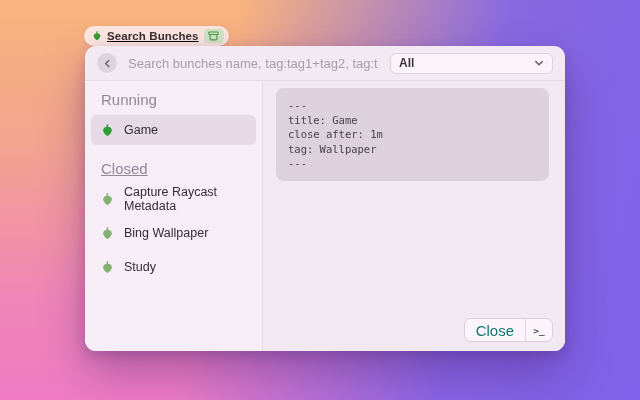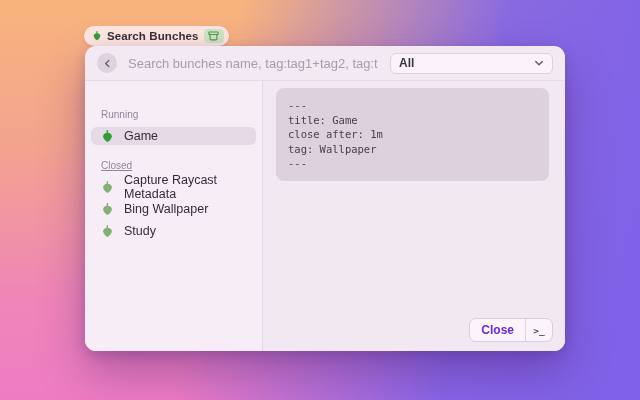--- a/index.html
+++ b/index.html
@@ -6,21 +6,21 @@
   body{font-family:"Liberation Sans",sans-serif;}
   .stage{position:relative;width:640px;height:400px;overflow:hidden;
     background-image:
       linear-gradient(100deg, rgba(127,99,233,0) 34%, rgba(127,99,233,.92) 72%, #7e62e9 100%),
       linear-gradient(to bottom, #f8b47d 0%, #f4a48e 35%, #ef85b8 75%, #ef7cc4 100%);
   }
 
   
   .pill{position:absolute;left:84px;top:26px;height:20px;display:inline-flex;align-items:center;
     gap:5px;padding:0 5px 0 8px;border-radius:11px;background:rgba(255,245,247,.8);
-    box-shadow:0 1px 3px rgba(120,60,90,.18);}
+    box-shadow:0 1px 3px rgba(120,60,90,.18);text-decoration:underline;}
   .pill .label{font-size:11.5px;font-weight:700;color:#3a2f35;letter-spacing:.1px;}
   .pill .sprout{color:#379b35;display:flex;}
   .pill .badge{width:20px;height:14px;border-radius:4px;background:#cfe5c6;display:flex;
     align-items:center;justify-content:center;color:#4f9c49;}
 
   
   .window{position:absolute;left:85px;top:46px;width:480px;height:305px;border-radius:11px;
     background:#f2e9f3;box-shadow:0 22px 45px rgba(70,30,110,.38),0 4px 12px rgba(70,30,110,.22);}
 
   .searchbar{position:absolute;top:0;left:0;right:0;height:35px;display:flex;align-items:center;
@@ -31,37 +31,37 @@
     font-family:"Liberation Sans",sans-serif;font-size:13px;color:#3a3440;min-width:0;}
   .searchinput::placeholder{color:#a49eab;}
   .dropdown{margin-left:10px;width:163px;height:21px;box-sizing:border-box;border:1px solid #dcd1dd;
     border-radius:6px;background:#faf3fa;display:flex;align-items:center;padding:0 8px;cursor:default;}
   .dropdown .sel{font-size:12px;font-weight:700;color:#3a3440;flex:1;}
   .dropdown .chev{color:#6d6672;display:flex;}
 
   .content{position:absolute;top:35px;bottom:0;left:0;right:0;display:flex;}
   .sidebar{width:178px;box-sizing:border-box;border-right:1px solid #e3d8e4;background:#f6edf6;
     padding:10px 6px;border-bottom-left-radius:11px;}
-  .section-label{font-size:10px;color:#8f8899;margin:18px 10px 7px;}
+  .section-label{font-size:15px;color:#8f8899;margin:0 10px 7px;}
   .section-label.later{margin-top:15px;text-decoration:underline;}
-  .row{height:18px;border-radius:6px;display:flex;align-items:center;gap:10px;padding:0 10px;
+  .row{height:30px;border-radius:6px;display:flex;align-items:center;gap:10px;padding:0 10px;
     margin-bottom:4px;font-size:12.5px;color:#332d39;cursor:default;}
   .row.selected{background:#e5dae6;}
   .row .ic{display:flex;flex:0 0 auto;}
   .ic-running{color:#2f9e33;}
   .ic-closed{color:#82b173;}
 
   .main{flex:1;padding:7px 16px 0 13px;border-bottom-right-radius:11px;background:#f1e8f2;}
   .codeblock{background:#ddd1de;border-radius:8px;padding:10px 12px;box-sizing:border-box;
     font-family:"DejaVu Sans Mono",monospace;font-size:10.5px;line-height:14.5px;color:#47414d;}
 
   .footer-group{position:absolute;right:12px;bottom:9px;height:22px;display:flex;align-items:stretch;
     background:#fbf5fb;border:1px solid #d8cdd9;border-radius:7px;overflow:hidden;}
-  .footer-group .close-seg{display:flex;align-items:center;padding:0 11px;font-size:12px;
-    font-weight:700;color:#6d28d9;cursor:default;}
+  .footer-group .close-seg{display:flex;align-items:center;padding:0 11px;font-size:15px;
+    font-weight:400;color:#0f766e;cursor:default;}
   .footer-group .vsep{width:1px;background:#ddd2de;}
   .footer-group .term-seg{display:flex;align-items:center;justify-content:center;width:26px;
     font-family:"DejaVu Sans Mono",monospace;font-size:9.5px;font-weight:700;color:#4a4450;cursor:default;}
 </style>
 </head>
 <body>
 
 <div class="stage">
 
   <div class="pill">

